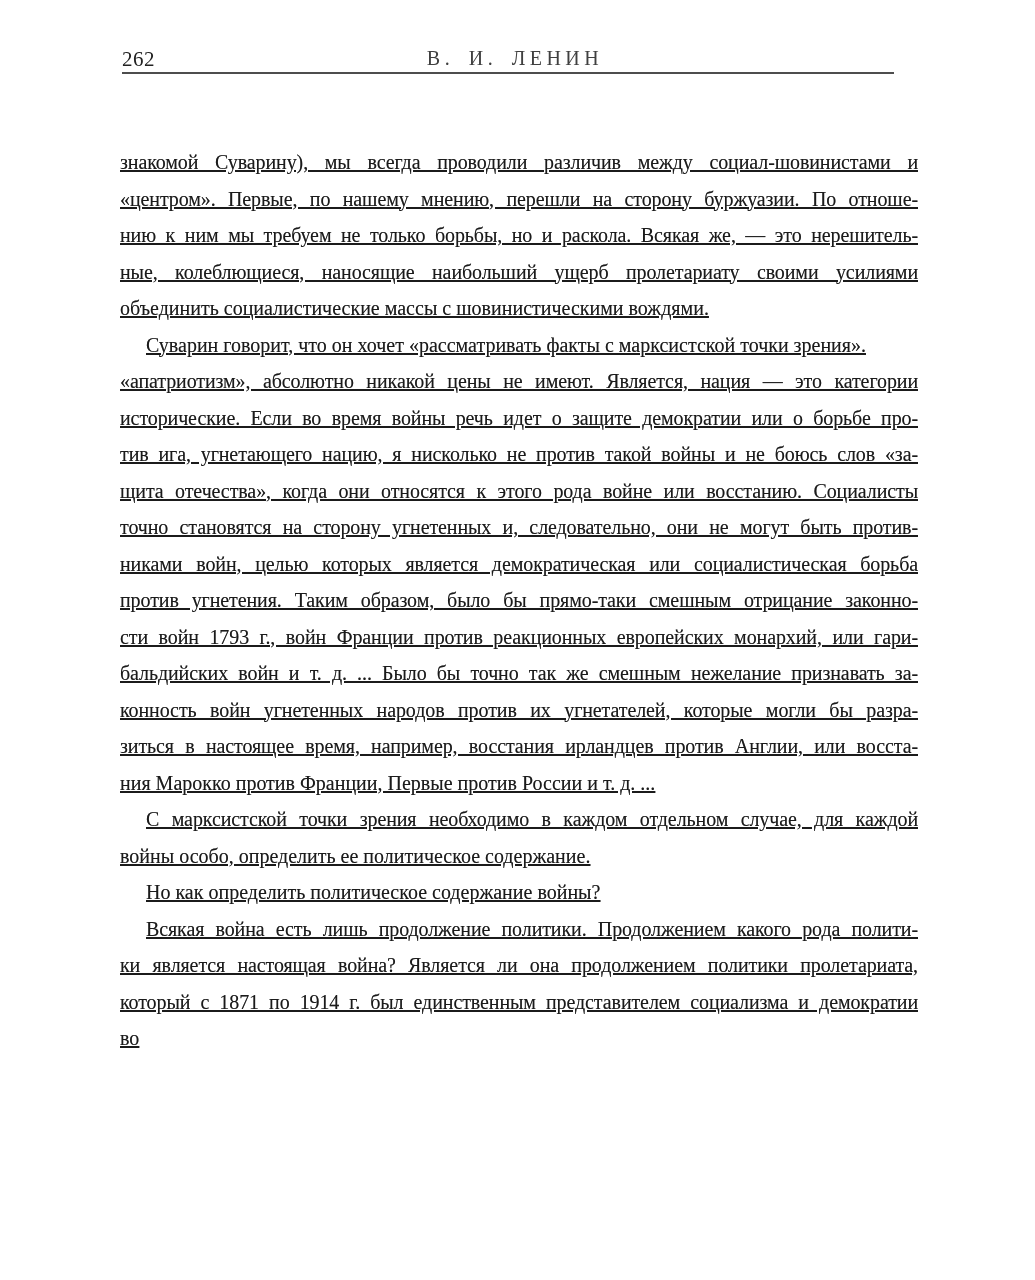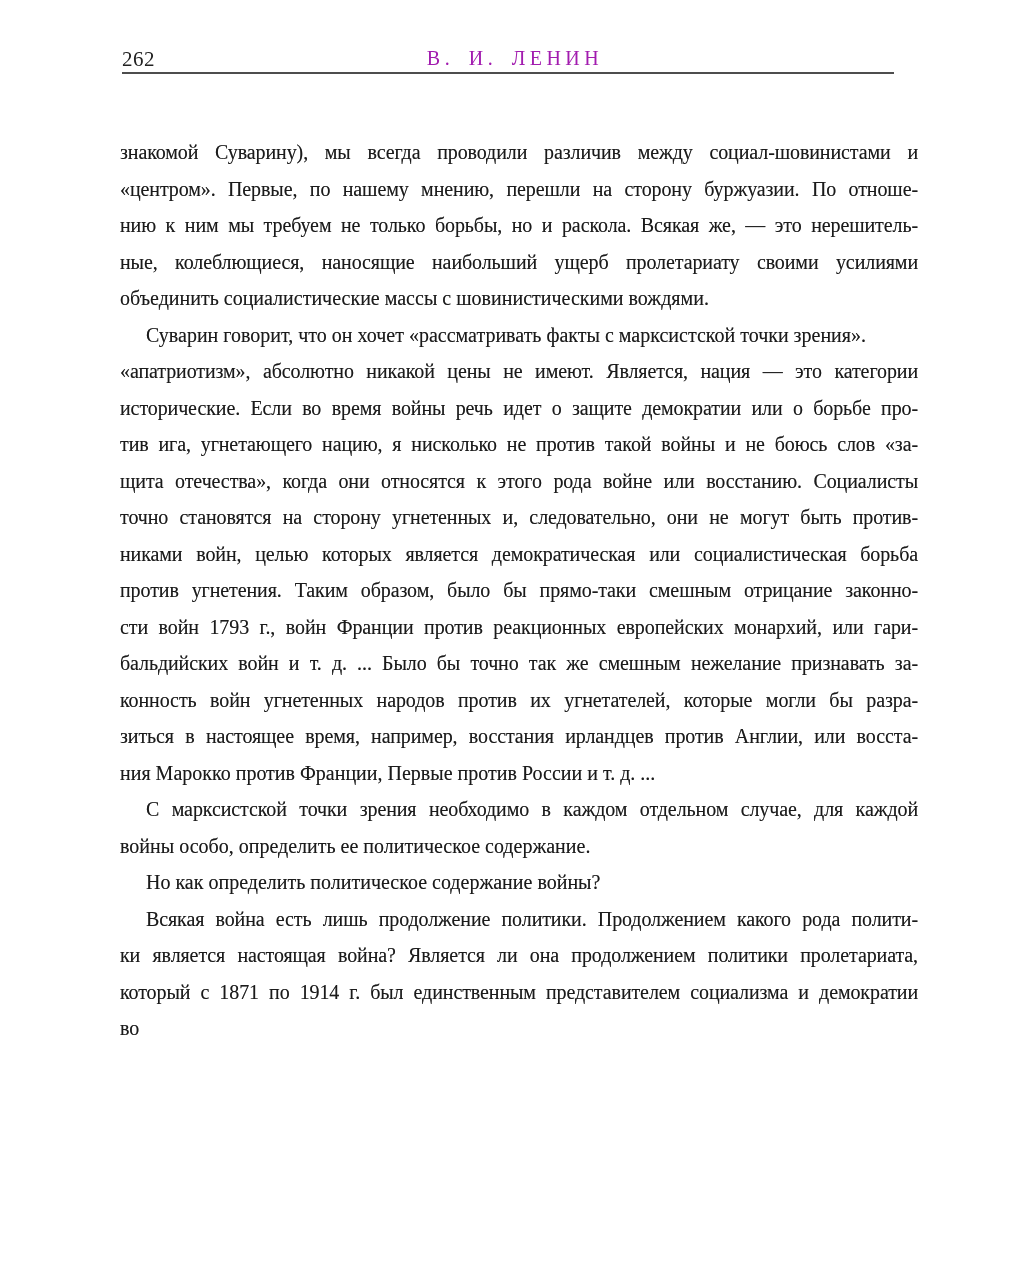--- a/index.html
+++ b/index.html
@@ -30,28 +30,29 @@
     letter-spacing: 0.5px;
   }
   .running-head {
     position: absolute;
     left: 50%;
     bottom: 2px;
     transform: translateX(-46%);
     font-size: 20px;
     letter-spacing: 4.5px;
     word-spacing: 5px;
-    color: #a21caf;
+    color: #404040;
     white-space: nowrap;
   }
   .page-body {
     position: absolute;
     left: 120px;
-    top: 134px;
+    top: 144px;
     width: 798px;
+    text-decoration: underline;
   }
   .paragraph { width: 100%; }
   .line {
     height: 36.5px;
     line-height: 36.5px;
     font-size: 20px;
     letter-spacing: -0.1px;
     word-spacing: -1.5px;
     text-align: justify;
     text-align-last: justify;

